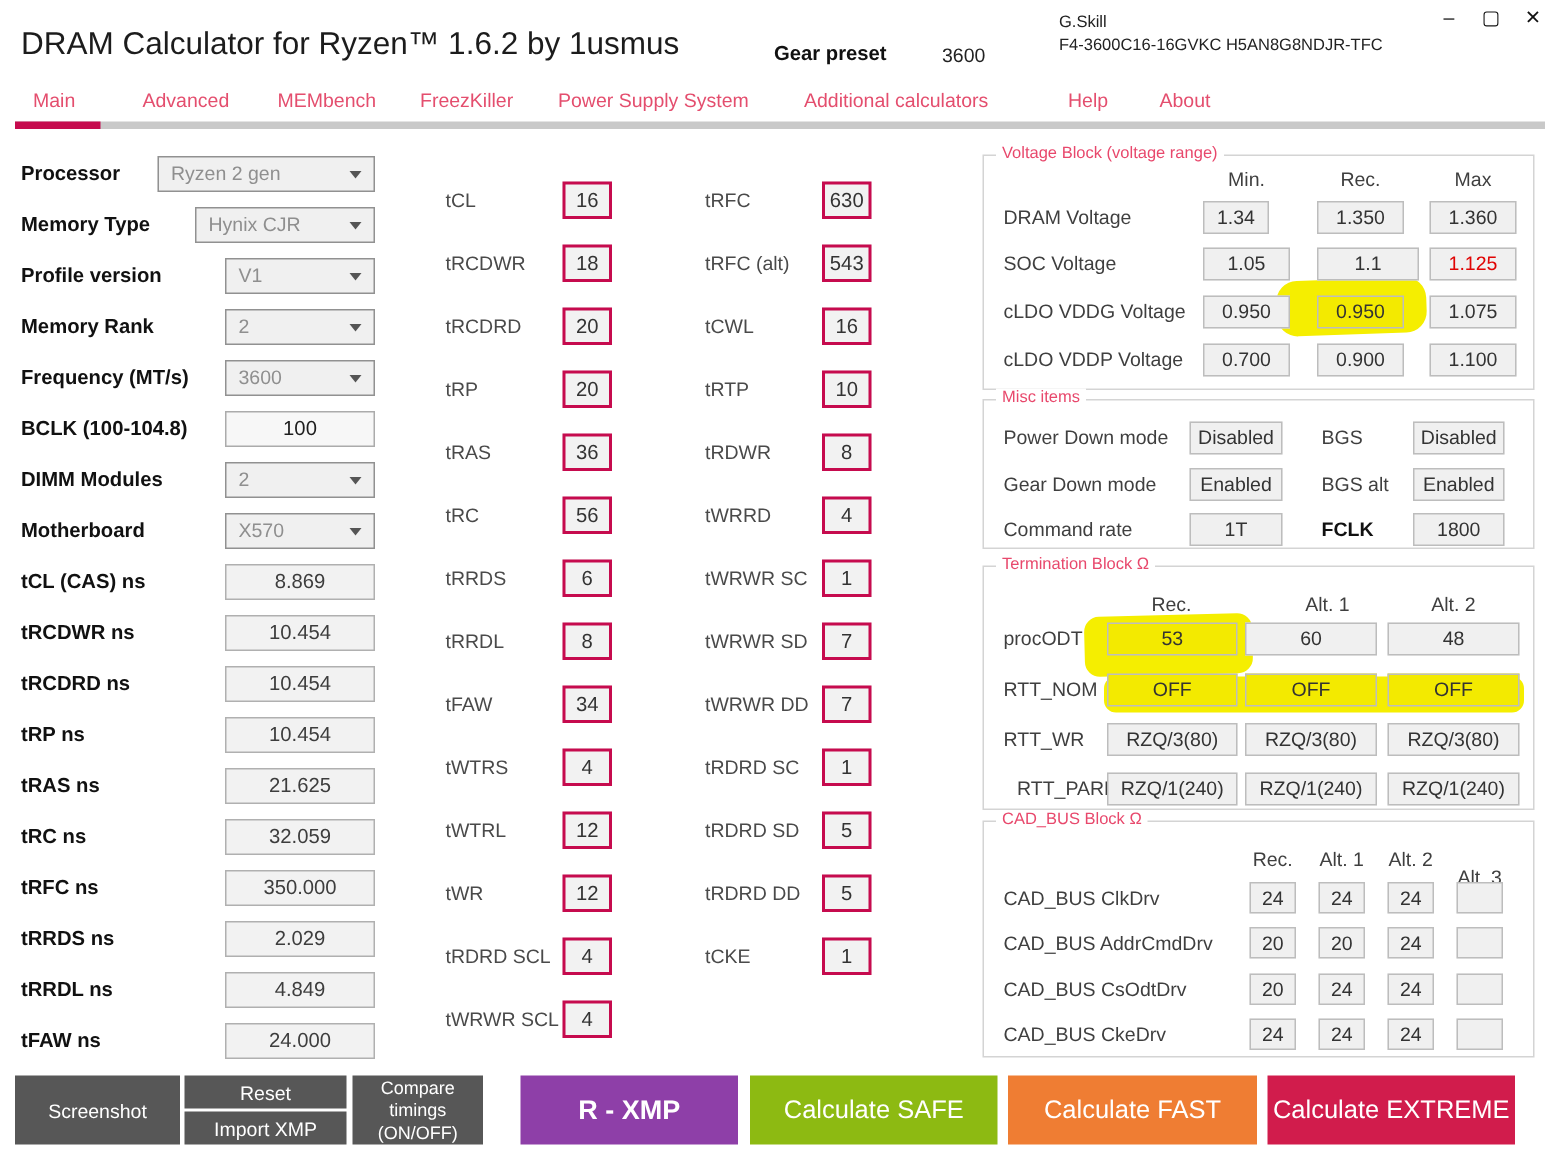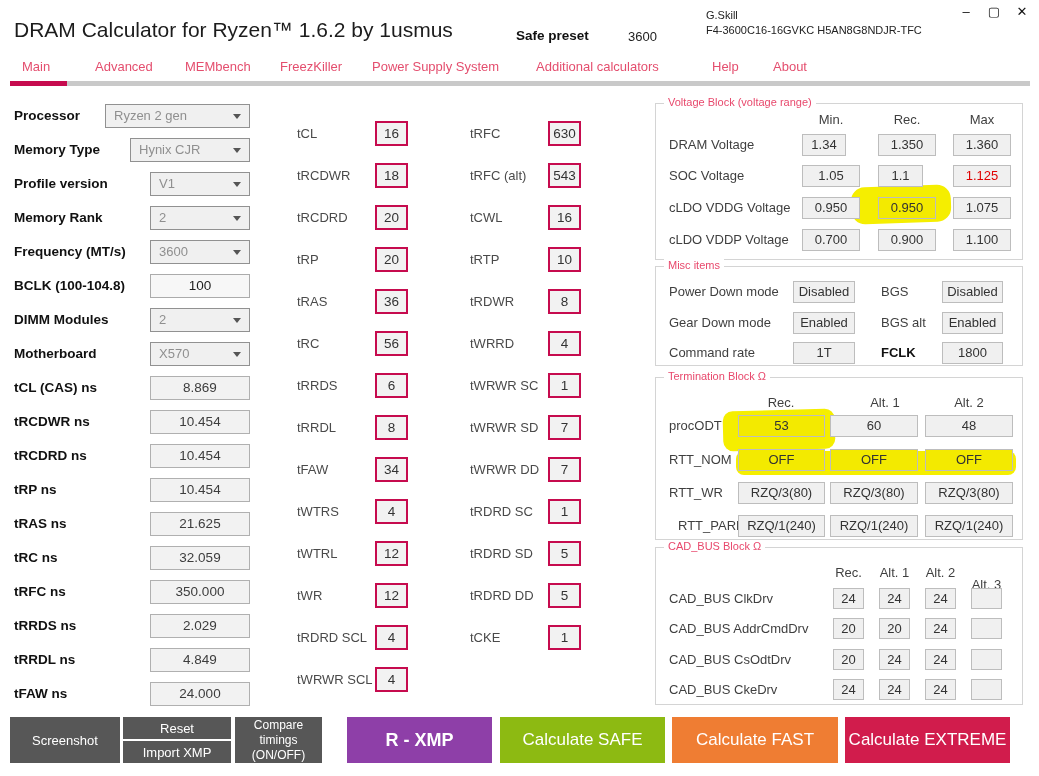--- a/index.html
+++ b/index.html
@@ -62,21 +62,21 @@
   .orange { background:#ef7d33; font-size:17px; }
   .redbtn { background:#d11c4c; font-size:17px; }
   .two-line { font-size:12px; line-height:15px; }
 </style>
 </head>
 <body>
 
 <div id="app">
 
   <div class="abs title">DRAM Calculator for Ryzen™ 1.6.2 by 1usmus</div>
-  <div class="abs preset-label">Safe preset</div>
+  <div class="abs preset-label">Gear preset</div>
   <div class="abs preset-value">3600</div>
   <div class="abs ram-info">
     <div>G.Skill</div>
     <div>F4-3600C16-16GVKC H5AN8G8NDJR-TFC</div>
   </div>
   <div class="abs win-controls">
     <span>–</span>
     <span>▢</span>
     <span>✕</span>
   </div>
@@ -305,21 +305,21 @@
 
     <div class="swath" style="left:195px;top:82px;width:100px;height:37px;border-radius:14px;transform:rotate(-2deg)"></div>
 
     <span class="glabel" style="left:13px;top:30px;line-height:22px">DRAM Voltage</span>
     <div class="vbox" style="left:146px;top:30px;width:44px;height:22px;line-height:20px">1.34</div>
     <div class="vbox" style="left:222px;top:30px;width:58px;height:22px;line-height:20px">1.350</div>
     <div class="vbox" style="left:297px;top:30px;width:58px;height:22px;line-height:20px">1.360</div>
 
     <span class="glabel" style="left:13px;top:61px;line-height:22px">SOC Voltage</span>
     <div class="vbox" style="left:146px;top:61px;width:58px;height:22px;line-height:20px">1.05</div>
-    <div class="vbox" style="left:222px;top:61px;width:45px;height:22px;line-height:20px">1.1</div>
+    <div class="vbox" style="left:222px;top:61px;width:68px;height:22px;line-height:20px">1.1</div>
     <div class="vbox red" style="left:297px;top:61px;width:58px;height:22px;line-height:20px">1.125</div>
 
     <span class="glabel" style="left:13px;top:93px;line-height:22px">cLDO VDDG Voltage</span>
     <div class="vbox" style="left:146px;top:93px;width:58px;height:22px;line-height:20px">0.950</div>
     <div class="vbox hl" style="left:222px;top:93px;width:58px;height:22px;line-height:20px">0.950</div>
     <div class="vbox" style="left:297px;top:93px;width:58px;height:22px;line-height:20px">1.075</div>
 
     <span class="glabel" style="left:13px;top:125px;line-height:22px">cLDO VDDP Voltage</span>
     <div class="vbox" style="left:146px;top:125px;width:58px;height:22px;line-height:20px">0.700</div>
     <div class="vbox" style="left:222px;top:125px;width:58px;height:22px;line-height:20px">0.900</div>

